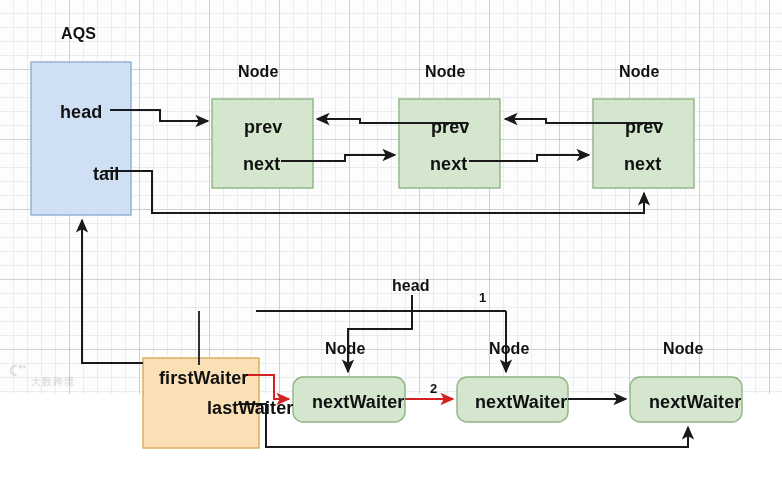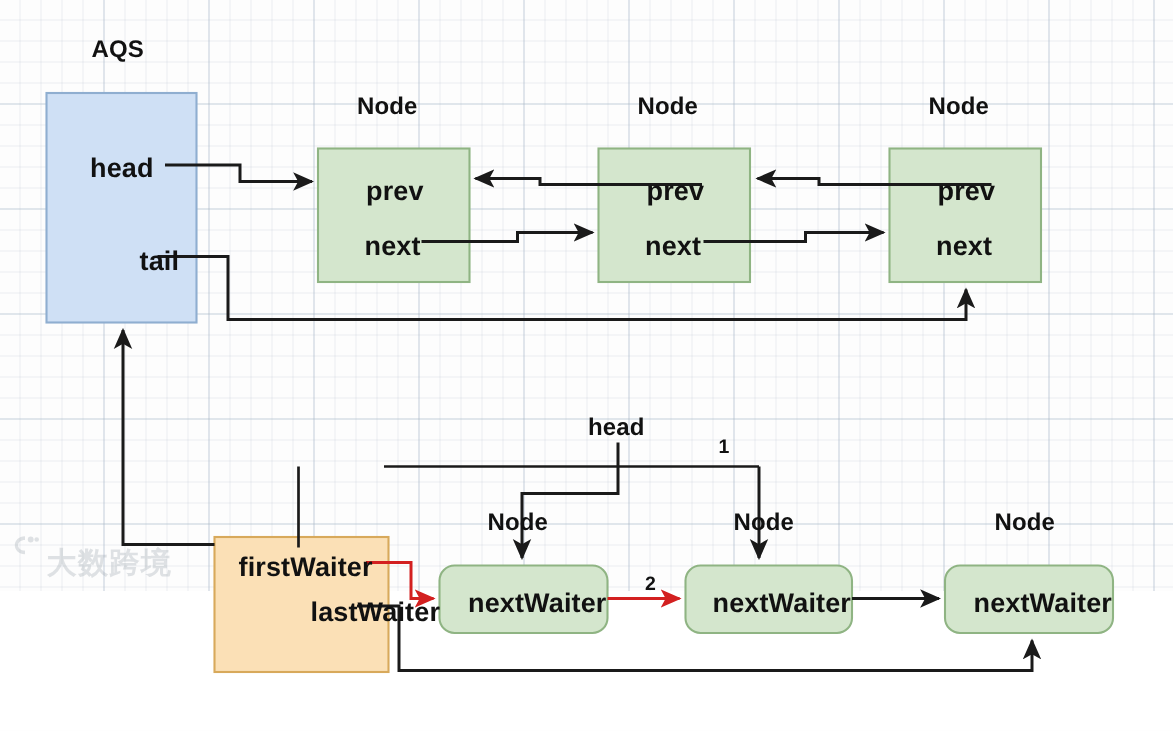--- a/index.html
+++ b/index.html
@@ -34,21 +34,21 @@
   .field-label{font-size:18px;}
   .small-num{font-size:13px;font-weight:bold;color:#111;}
   .wm{
     position:absolute;
     left:8px;bottom:5px;
     display:flex;align-items:center;gap:4px;
     opacity:0.30;
     pointer-events:none;
   }
   .wm-text{
-    font-size:20px;font-weight:bold;color:#9aa3ab;letter-spacing:1px;
+    font-size:10px;font-weight:bold;color:#9aa3ab;letter-spacing:1px;
     font-family:"DejaVu Sans", sans-serif;
     margin-top:24px;
   }
   .wm-mark{
     width:19px;height:17px;position:relative;
   }
 </style>
 </head>
 <body>
 

